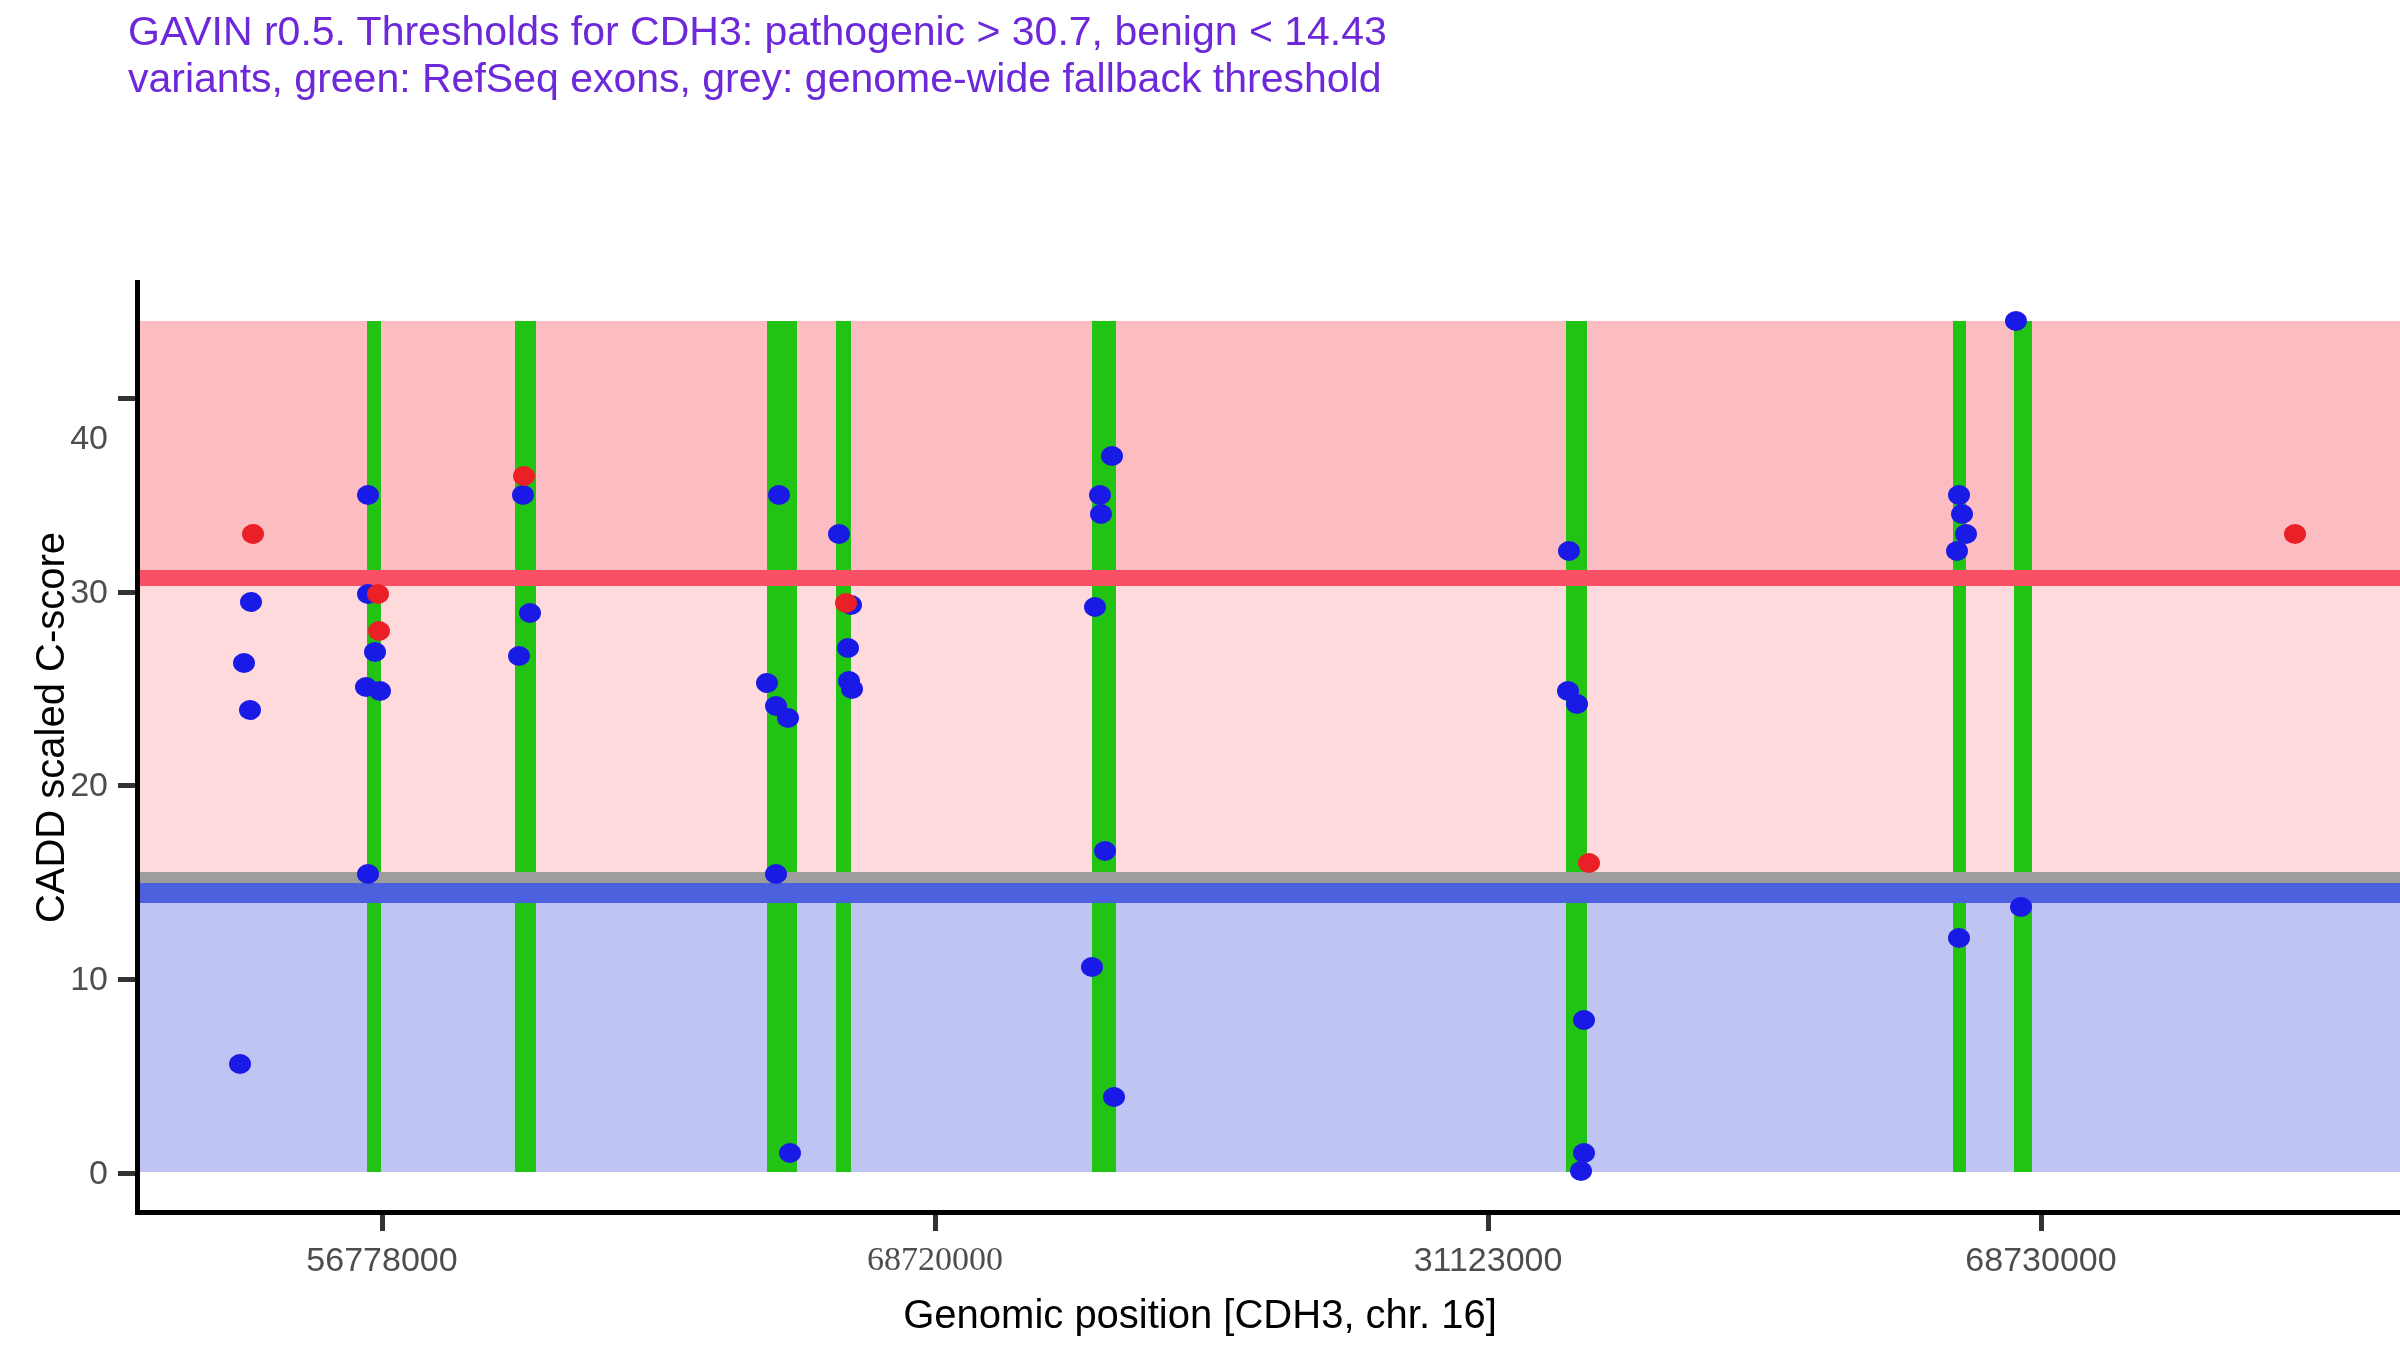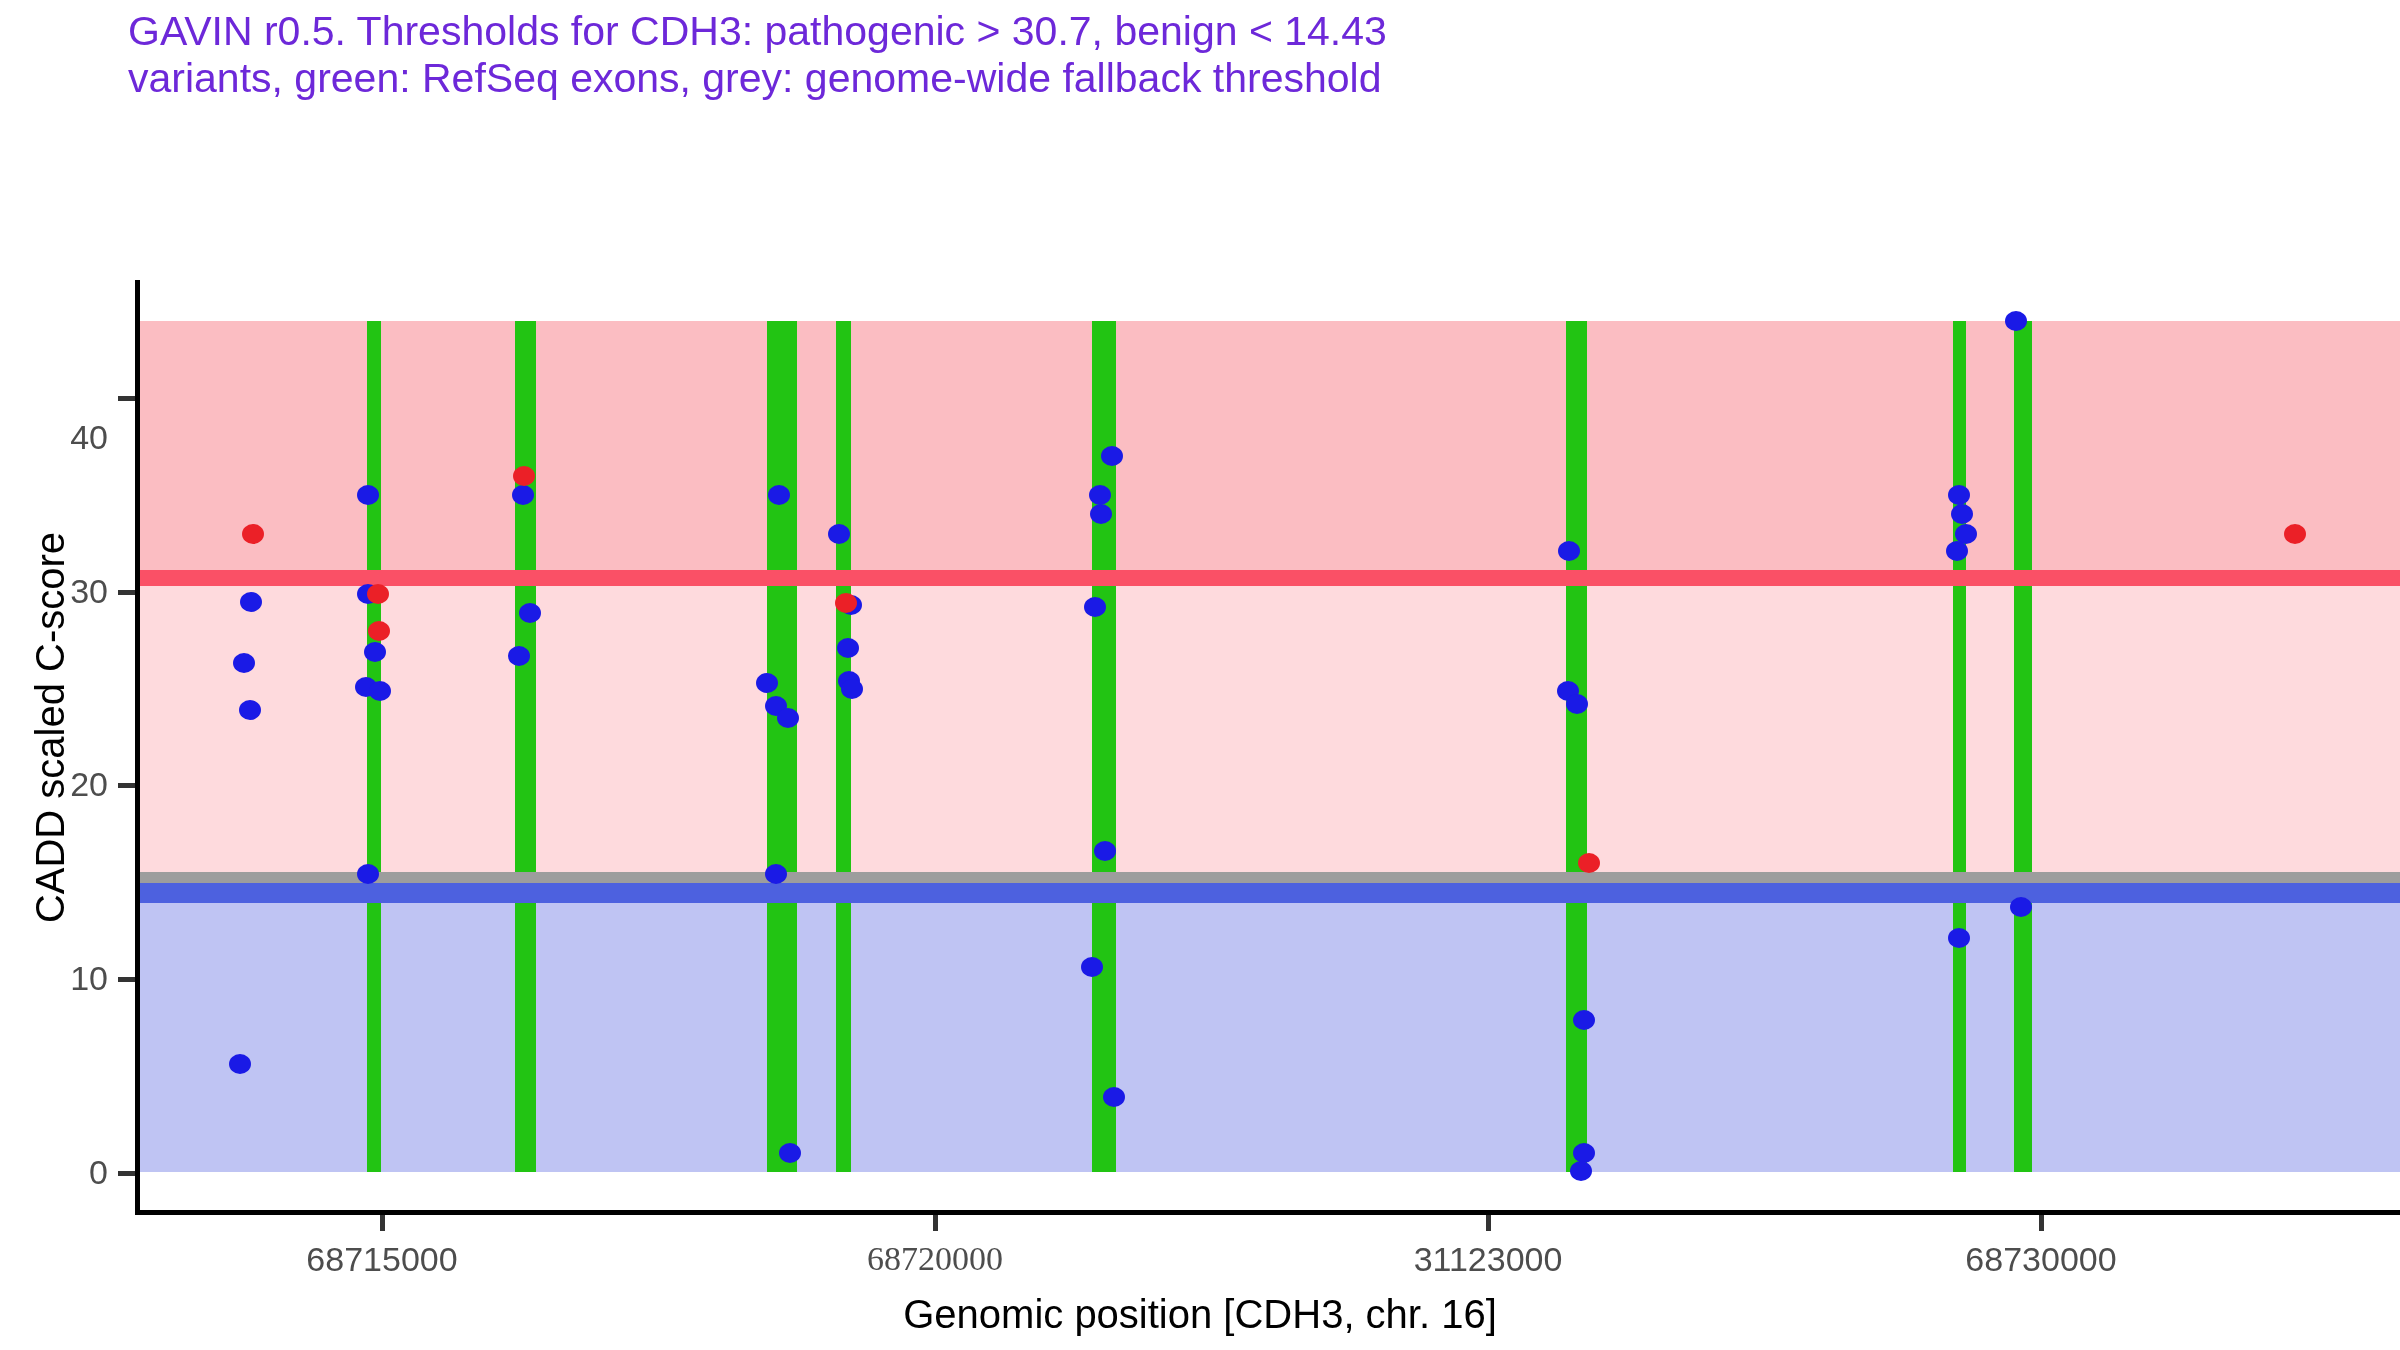--- a/index.html
+++ b/index.html
@@ -50,21 +50,21 @@
     <div class="tick-label y" style="left: 18px; top: 1152.5px;">0</div>
     <div class="tick-mark" style="left: 118px; top: 976.95px; width: 17px; height: 5px;"></div>
     <div class="tick-label y" style="left: 18px; top: 958.95px;">10</div>
     <div class="tick-mark" style="left: 118px; top: 783.4px; width: 17px; height: 5px;"></div>
     <div class="tick-label y" style="left: 18px; top: 765.4px;">20</div>
     <div class="tick-mark" style="left: 118px; top: 589.85px; width: 17px; height: 5px;"></div>
     <div class="tick-label y" style="left: 18px; top: 571.85px;">30</div>
     <div class="tick-mark" style="left: 118px; top: 396.3px; width: 17px; height: 5px;"></div>
     <div class="tick-label y" style="left: 18px; top: 374px; margin-top: 44px;">40</div>
     <div class="tick-mark" style="left: 380px; top: 1215px; width: 5px; height: 16px;"></div>
-    <div class="tick-label x" style="left: 272px; top: 1240px;">68715000</div>
+    <div class="tick-label x" style="left: 272px; top: 1240px;">56778000</div>
     <div class="tick-mark" style="left: 933px; top: 1215px; width: 5px; height: 16px;"></div>
     <div class="tick-label x" style="left: 825px; top: 1240px; font-family: Liberation Serif, serif;">68720000</div>
     <div class="tick-mark" style="left: 1486px; top: 1215px; width: 5px; height: 16px;"></div>
     <div class="tick-label x" style="left: 1378px; top: 1240px;">31123000</div>
     <div class="tick-mark" style="left: 2039px; top: 1215px; width: 5px; height: 16px;"></div>
     <div class="tick-label x" style="left: 1931px; top: 1240px;">68730000</div>
     <div class="dot" style="left: 239.607px; top: 591.528px; background: rgb(26, 26, 230);"></div>
     <div class="dot" style="left: 232.861px; top: 653.463px; background: rgb(26, 26, 230);"></div>
     <div class="dot" style="left: 238.944px; top: 699.915px; background: rgb(26, 26, 230);"></div>
     <div class="dot" style="left: 228.879px; top: 1054.11px; background: rgb(26, 26, 230);"></div>

